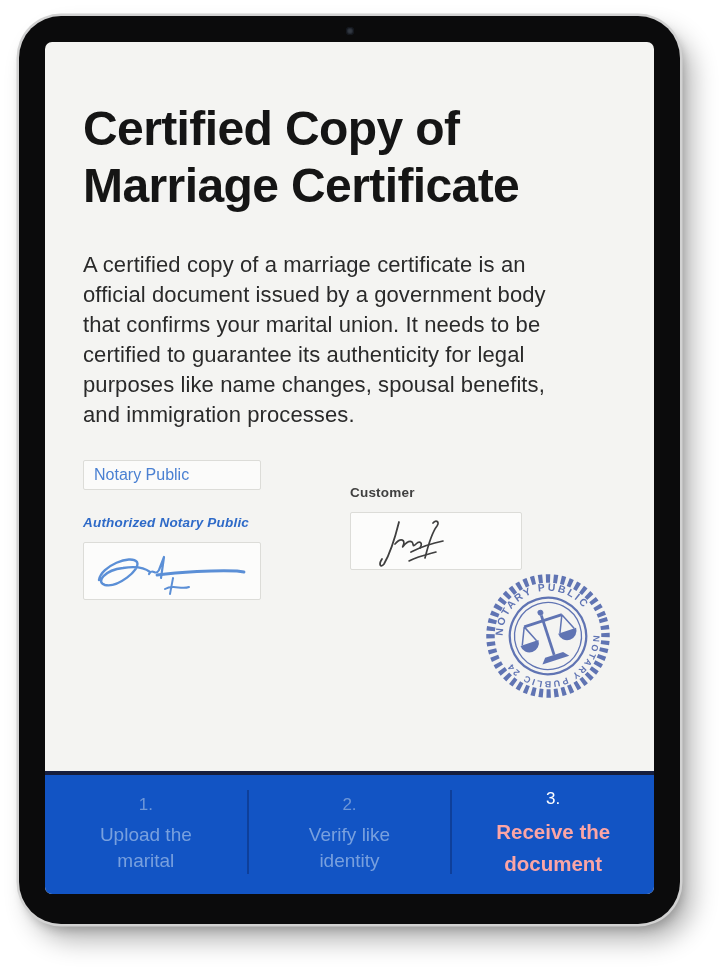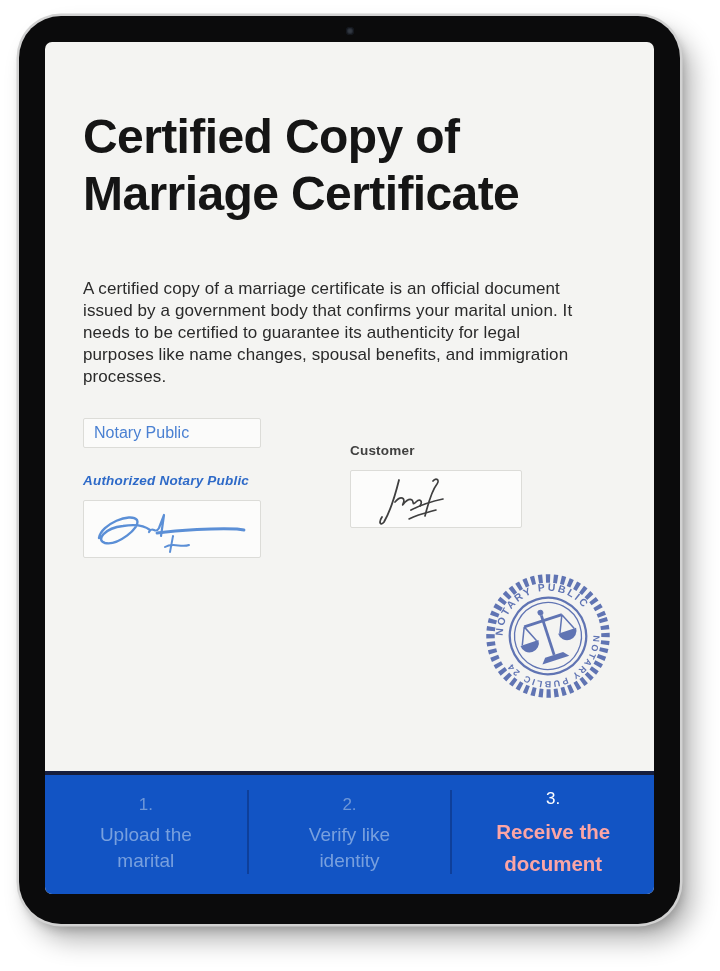--- a/index.html
+++ b/index.html
@@ -21,30 +21,30 @@
     border-radius:50%; background:#343a44;
     box-shadow: inset 0 0 2px 1px #0a0d12;
   }
 
   
   .screen {
     position:absolute; left:26px; right:26px; top:26px; bottom:30px;
     background:#f4f4f2; border-radius:7px; overflow:hidden;
     display:flex; flex-direction:column;
   }
-  .content { flex:1 1 auto; position:relative; padding:8px 38px; }
+  .content { flex:1 1 auto; position:relative; padding:0 38px; }
 
   h1.title {
     margin-top:58px; font-size:48px; line-height:57px; font-weight:700;
     color:#151515; letter-spacing:-0.6px;
   }
   h1.title span { display:block; }
 
   .desc {
-    margin-top:56px; font-size:17px; line-height:22px; color:#2a2a2a;
+    margin-top:36px; font-size:22px; line-height:30px; color:#2a2a2a;
     max-width:498px; letter-spacing:0.1px;
   }
 
   
   .fields { margin-top:30px; display:flex; }
   .col-notary   { width:178px; margin-right:89px; }
   .col-customer { width:172px; }
 
   .name-box {
     width:100%; height:30px; border:1px solid #dcdcd8; background:#fbfbfa;

